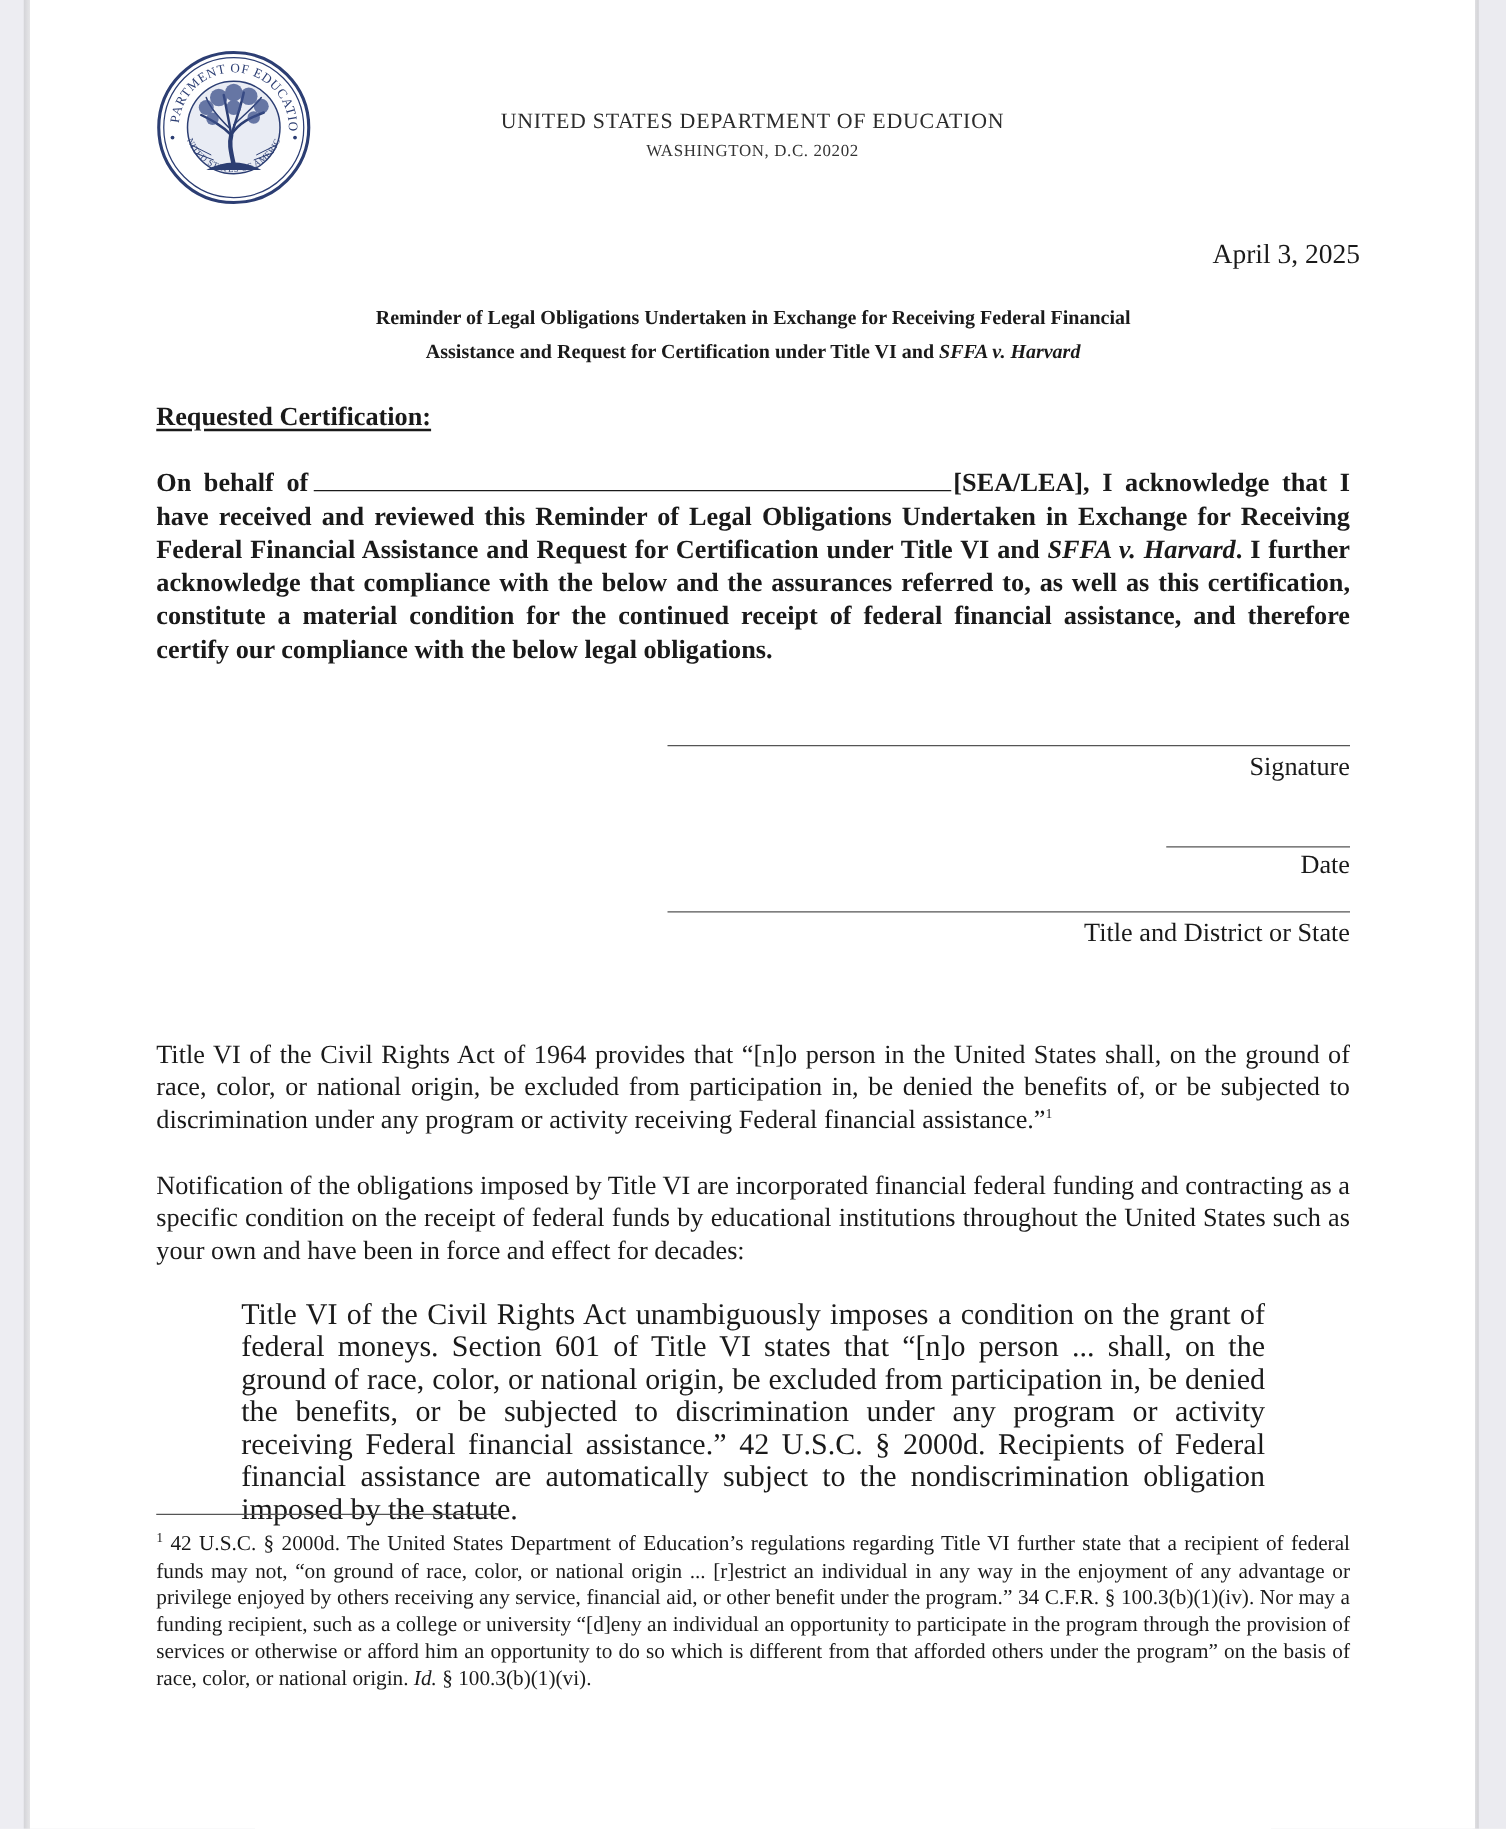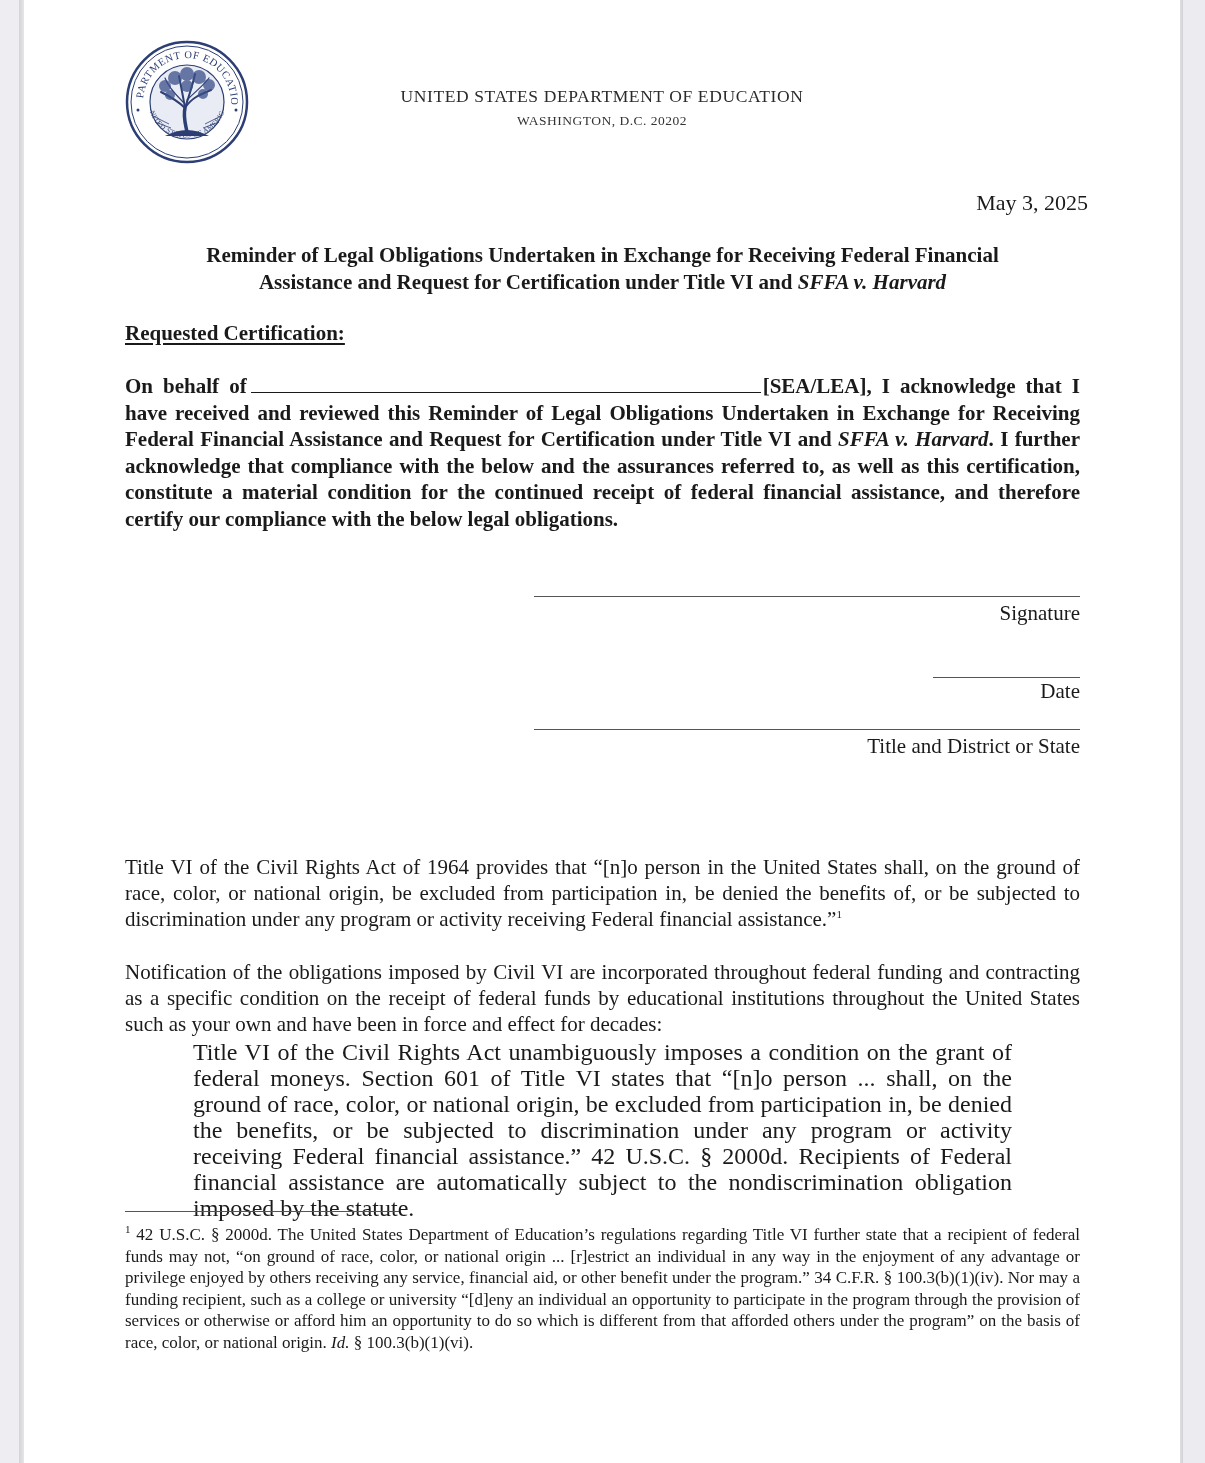--- a/index.html
+++ b/index.html
@@ -74,21 +74,21 @@
       top: 190px;
       font-size: 22px;
     }
     .title {
       position: absolute;
       left: 101px;
       width: 955px;
       top: 242px;
       text-align: center;
       font-weight: bold;
-      font-size: 21px;
+      font-size: 16px;
       line-height: 26.5px;
     }
     .req-heading {
       position: absolute;
       left: 101px;
       top: 321px;
       font-weight: bold;
       font-size: 21px;
       text-decoration: underline;
       text-underline-offset: 3px;
@@ -124,21 +124,20 @@
     .sig-label {
       margin-top: 4px;
     }
     .body-para {
       position: absolute;
       left: 101px;
       width: 955px;
       font-size: 21px;
       line-height: 26px;
       text-align: justify;
-      margin-top: 24px;
     }
     .block-quote {
       position: absolute;
       left: 169px;
       width: 819px;
       font-size: 24px;
       line-height: 26px;
       text-align: justify;
     }
     .fn-rule {
@@ -217,21 +216,21 @@
       <line x1="28" y1="76" x2="44" y2="84"></line>
       <line x1="96" y1="76" x2="80" y2="84"></line>
     </g>
   </svg>
 
   <div class="letterhead">
     <span class="lh-1">UNITED STATES DEPARTMENT OF EDUCATION</span>
     <span class="lh-2">WASHINGTON, D.C. 20202</span>
   </div>
 
-  <div class="date">May 3, 2025</div>
+  <div class="date">April 3, 2025</div>
 
   <div class="title">
     <span>Reminder of Legal Obligations Undertaken in Exchange for Receiving Federal Financial</span><br>
     <span>Assistance and Request for Certification under Title VI and </span><span class="it">SFFA v. Harvard</span>
   </div>
 
   <div class="req-heading">Requested Certification:</div>
 
   <div class="cert-para">
     <span>On behalf of</span><span class="blank-line"></span><span>[SEA/LEA], I acknowledge that I have received and reviewed this Reminder of Legal Obligations Undertaken in Exchange for Receiving Federal Financial Assistance and Request for Certification under Title VI and </span><span class="it">SFFA v. Harvard</span><span>.  I further acknowledge that compliance with the below and the assurances referred to, as well as this certification, constitute a material condition for the continued receipt of federal financial assistance, and therefore certify our compliance with the below legal obligations.</span>
@@ -247,21 +246,21 @@
   </div>
   <div class="sig-block" style="top:729px;">
     <div class="sig-line" style="width:546px;"></div>
     <div class="sig-label">Title and District or State</div>
   </div>
 
   <div class="body-para" style="top:830px;">
     <span>Title VI of the Civil Rights Act of 1964 provides that “[n]o person in the United States shall, on the ground of race, color, or national origin, be excluded from participation in, be denied the benefits of, or be subjected to discrimination under any program or activity receiving Federal financial assistance.”</span><sup>1</sup>
   </div>
 
-  <div class="body-para" style="top:935px;">Notification of the obligations imposed by Civil VI are incorporated throughout federal funding and contracting as a specific condition on the receipt of federal funds by educational institutions throughout the United States such as your own and have been in force and effect for decades:</div>
+  <div class="body-para" style="top:935px;">Notification of the obligations imposed by Title VI are incorporated financial federal funding and contracting as a specific condition on the receipt of federal funds by educational institutions throughout the United States such as your own and have been in force and effect for decades:</div>
 
   <div class="block-quote" style="top:1039px;">Title VI of the Civil Rights Act unambiguously imposes a condition on the grant of federal moneys. Section 601 of Title VI states that “[n]o person ... shall, on the ground of race, color, or national origin, be excluded from participation in, be denied the benefits, or be subjected to discrimination under any program or activity receiving Federal financial assistance.” 42 U.S.C. § 2000d. Recipients of Federal financial assistance are automatically subject to the nondiscrimination obligation imposed by the statute.</div>
 
   <div class="fn-rule"></div>
   <div class="footnote">
     <sup>1</sup><span> 42 U.S.C. § 2000d. The United States Department of Education’s regulations regarding Title VI further state that a recipient of federal funds may not, “on ground of race, color, or national origin ... [r]estrict an individual in any way in the enjoyment of any advantage or privilege enjoyed by others receiving any service, financial aid, or other benefit under the program.” 34 C.F.R. § 100.3(b)(1)(iv). Nor may a funding recipient, such as a college or university “[d]eny an individual an opportunity to participate in the program through the provision of services or otherwise or afford him an opportunity to do so which is different from that afforded others under the program” on the basis of race, color, or national origin. </span><span class="it">Id.</span><span> § 100.3(b)(1)(vi).</span>
   </div>
 
 </div>
 

